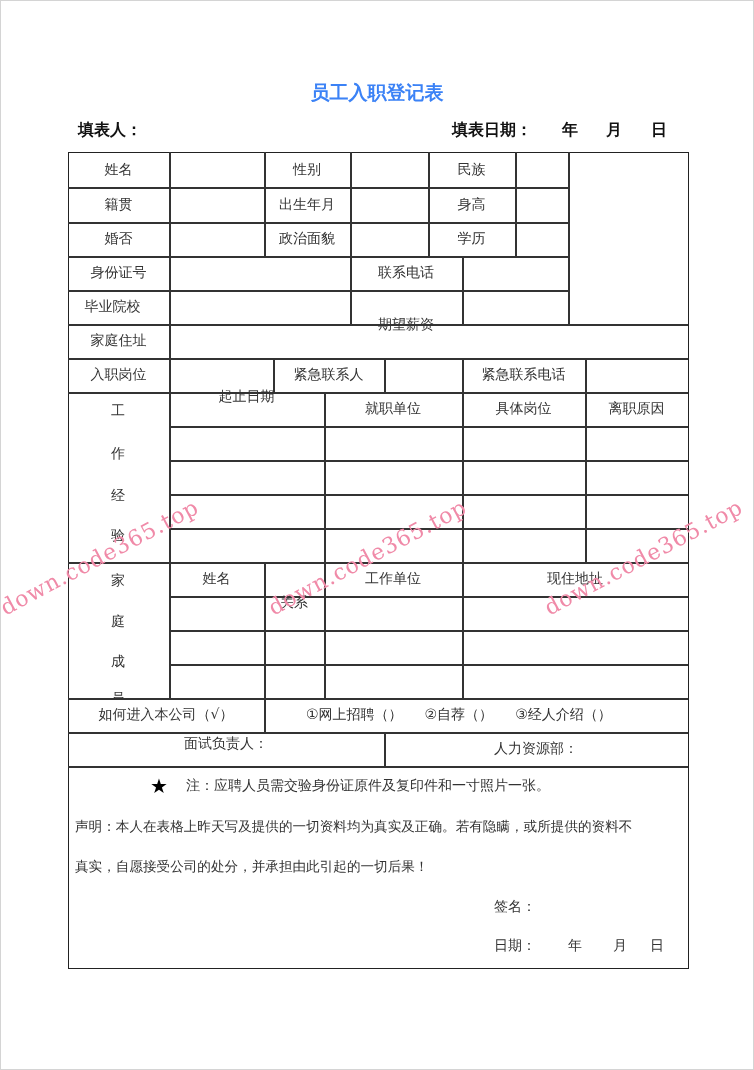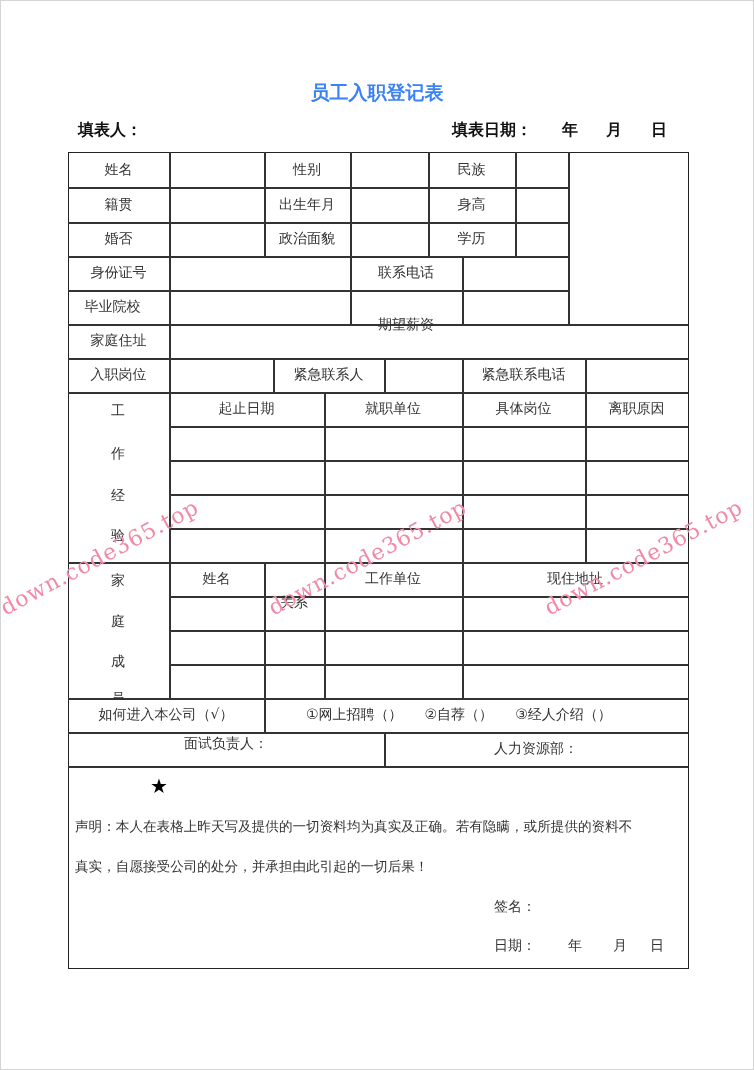--- a/index.html
+++ b/index.html
@@ -124,21 +124,21 @@
 <div class="input-area" style="left:385px; top:359px; width:76px; height:32px;"></div>
 <div class="cell" style="left:462px; top:358px; width:123px; height:34px;">紧急联系电话</div>
 <div class="input-area" style="left:586px; top:359px; width:101px; height:32px;"></div>
 
 <div>
   <div class="vert" style="left:108px; top:402px;">工</div>
   <div class="vert" style="left:108px; top:445px;">作</div>
   <div class="vert" style="left:108px; top:487px;">经</div>
   <div class="vert" style="left:108px; top:527px;">验</div>
 
-  <div class="cell" style="left:169px; top:392px; width:155px; height:34px;">起止日期</div>
+  <div class="cell" style="left:169px; top:380px; width:155px; height:34px;">起止日期</div>
   <div class="cell" style="left:324px; top:392px; width:138px; height:34px;">就职单位</div>
   <div class="cell" style="left:462px; top:392px; width:123px; height:34px;">具体岗位</div>
   <div class="cell" style="left:585px; top:392px; width:103px; height:34px;">离职原因</div>
 
   <div class="input-area" style="left:170px; top:427px; width:517px; height:32px;"></div>
   <div class="input-area" style="left:170px; top:461px; width:517px; height:32px;"></div>
   <div class="input-area" style="left:170px; top:495px; width:517px; height:32px;"></div>
   <div class="input-area" style="left:170px; top:529px; width:517px; height:32px;"></div>
 </div>
 
@@ -163,20 +163,21 @@
   <span style="margin-left:42px;">①网上招聘（）</span>
   <span style="margin-left:22px;">②自荐（）</span>
   <span style="margin-left:22px;">③经人介绍（）</span>
 </div>
 
 <div class="cell" style="left:68px; top:732px; width:316px; height:23px;">面试负责人：</div>
 <div class="cell" style="left:384px; top:732px; width:304px; height:34px;">人力资源部：</div>
 
 <div class="note-text" style="left:150px; top:774px; display:flex; align-items:center;">
   <span class="star">★</span>
+  <span>注：应聘人员需交验身份证原件及复印件和一寸照片一张。</span>
 </div>
 <div class="note-text" style="left:75px; top:818px; font-size:13.6px;">声明：本人在表格上昨天写及提供的一切资料均为真实及正确。若有隐瞒，或所提供的资料不</div>
 <div class="note-text" style="left:75px; top:858px; font-size:13.6px;">真实，自愿接受公司的处分，并承担由此引起的一切后果！</div>
 <div class="note-text" style="left:494px; top:898px;">签名：</div>
 <div class="input-area" style="left:540px; top:893px; width:140px; height:26px;"></div>
 <div class="note-text" style="left:494px; top:937px;">日期：</div>
 <div class="note-text" style="left:568px; top:937px;">年</div>
 <div class="note-text" style="left:613px; top:937px;">月</div>
 <div class="note-text" style="left:650px; top:937px;">日</div>
 

